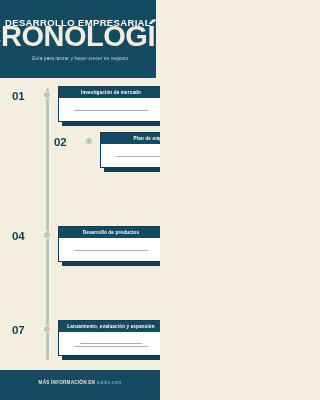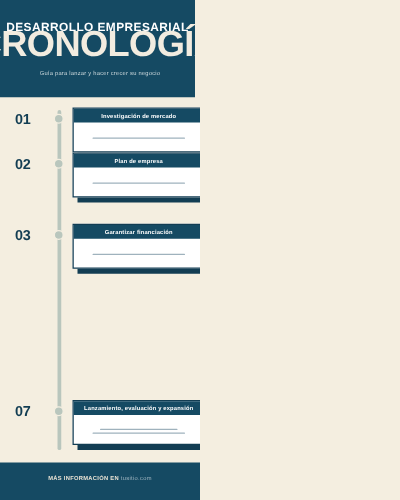--- a/index.html
+++ b/index.html
@@ -154,48 +154,48 @@
         <div class="card-shadow"></div>
         <div class="card">
           <div class="card-title">Investigación de mercado</div>
           <div class="card-body">
             <div class="bline w1"></div>
           </div>
         </div>
       </div>
     </div>
 
-    <div class="item" style="top:40px;">
+    <div class="item" style="top:50px;margin-left:42px;">
       <div class="num">02</div>
       <div class="dot"></div>
       <div class="card-wrap">
         <div class="card-shadow"></div>
         <div class="card">
           <div class="card-title">Plan de empresa</div>
           <div class="card-body">
             <div class="bline w1"></div>
           </div>
         </div>
       </div>
     </div>
 
-    <div class="item" style="top:97px;">
-      <div class="num">03</div>
-      <div class="dot"></div>
-      <div class="card-wrap">
-        <div class="card-shadow"></div>
-        <div class="card">
-          <div class="card-title">Garantizar financiación</div>
-          <div class="card-body">
-            <div class="bline w1"></div>
-          </div>
-        </div>
-      </div>
-    </div>
-
+
+    <div class="item" style="top:144px;">
+      <div class="num">04</div>
+      <div class="dot"></div>
+      <div class="card-wrap">
+        <div class="card-shadow"></div>
+        <div class="card">
+          <div class="card-title">Desarrollo de productos</div>
+          <div class="card-body">
+            <div class="bline w1"></div>
+          </div>
+        </div>
+      </div>
+    </div>
 
 
     <div class="item" style="top:238px;">
       <div class="num">07</div>
       <div class="dot"></div>
       <div class="card-wrap">
         <div class="card-shadow"></div>
         <div class="card">
           <div class="card-title">Lanzamiento, evaluación y expansión</div>
           <div class="card-body">

